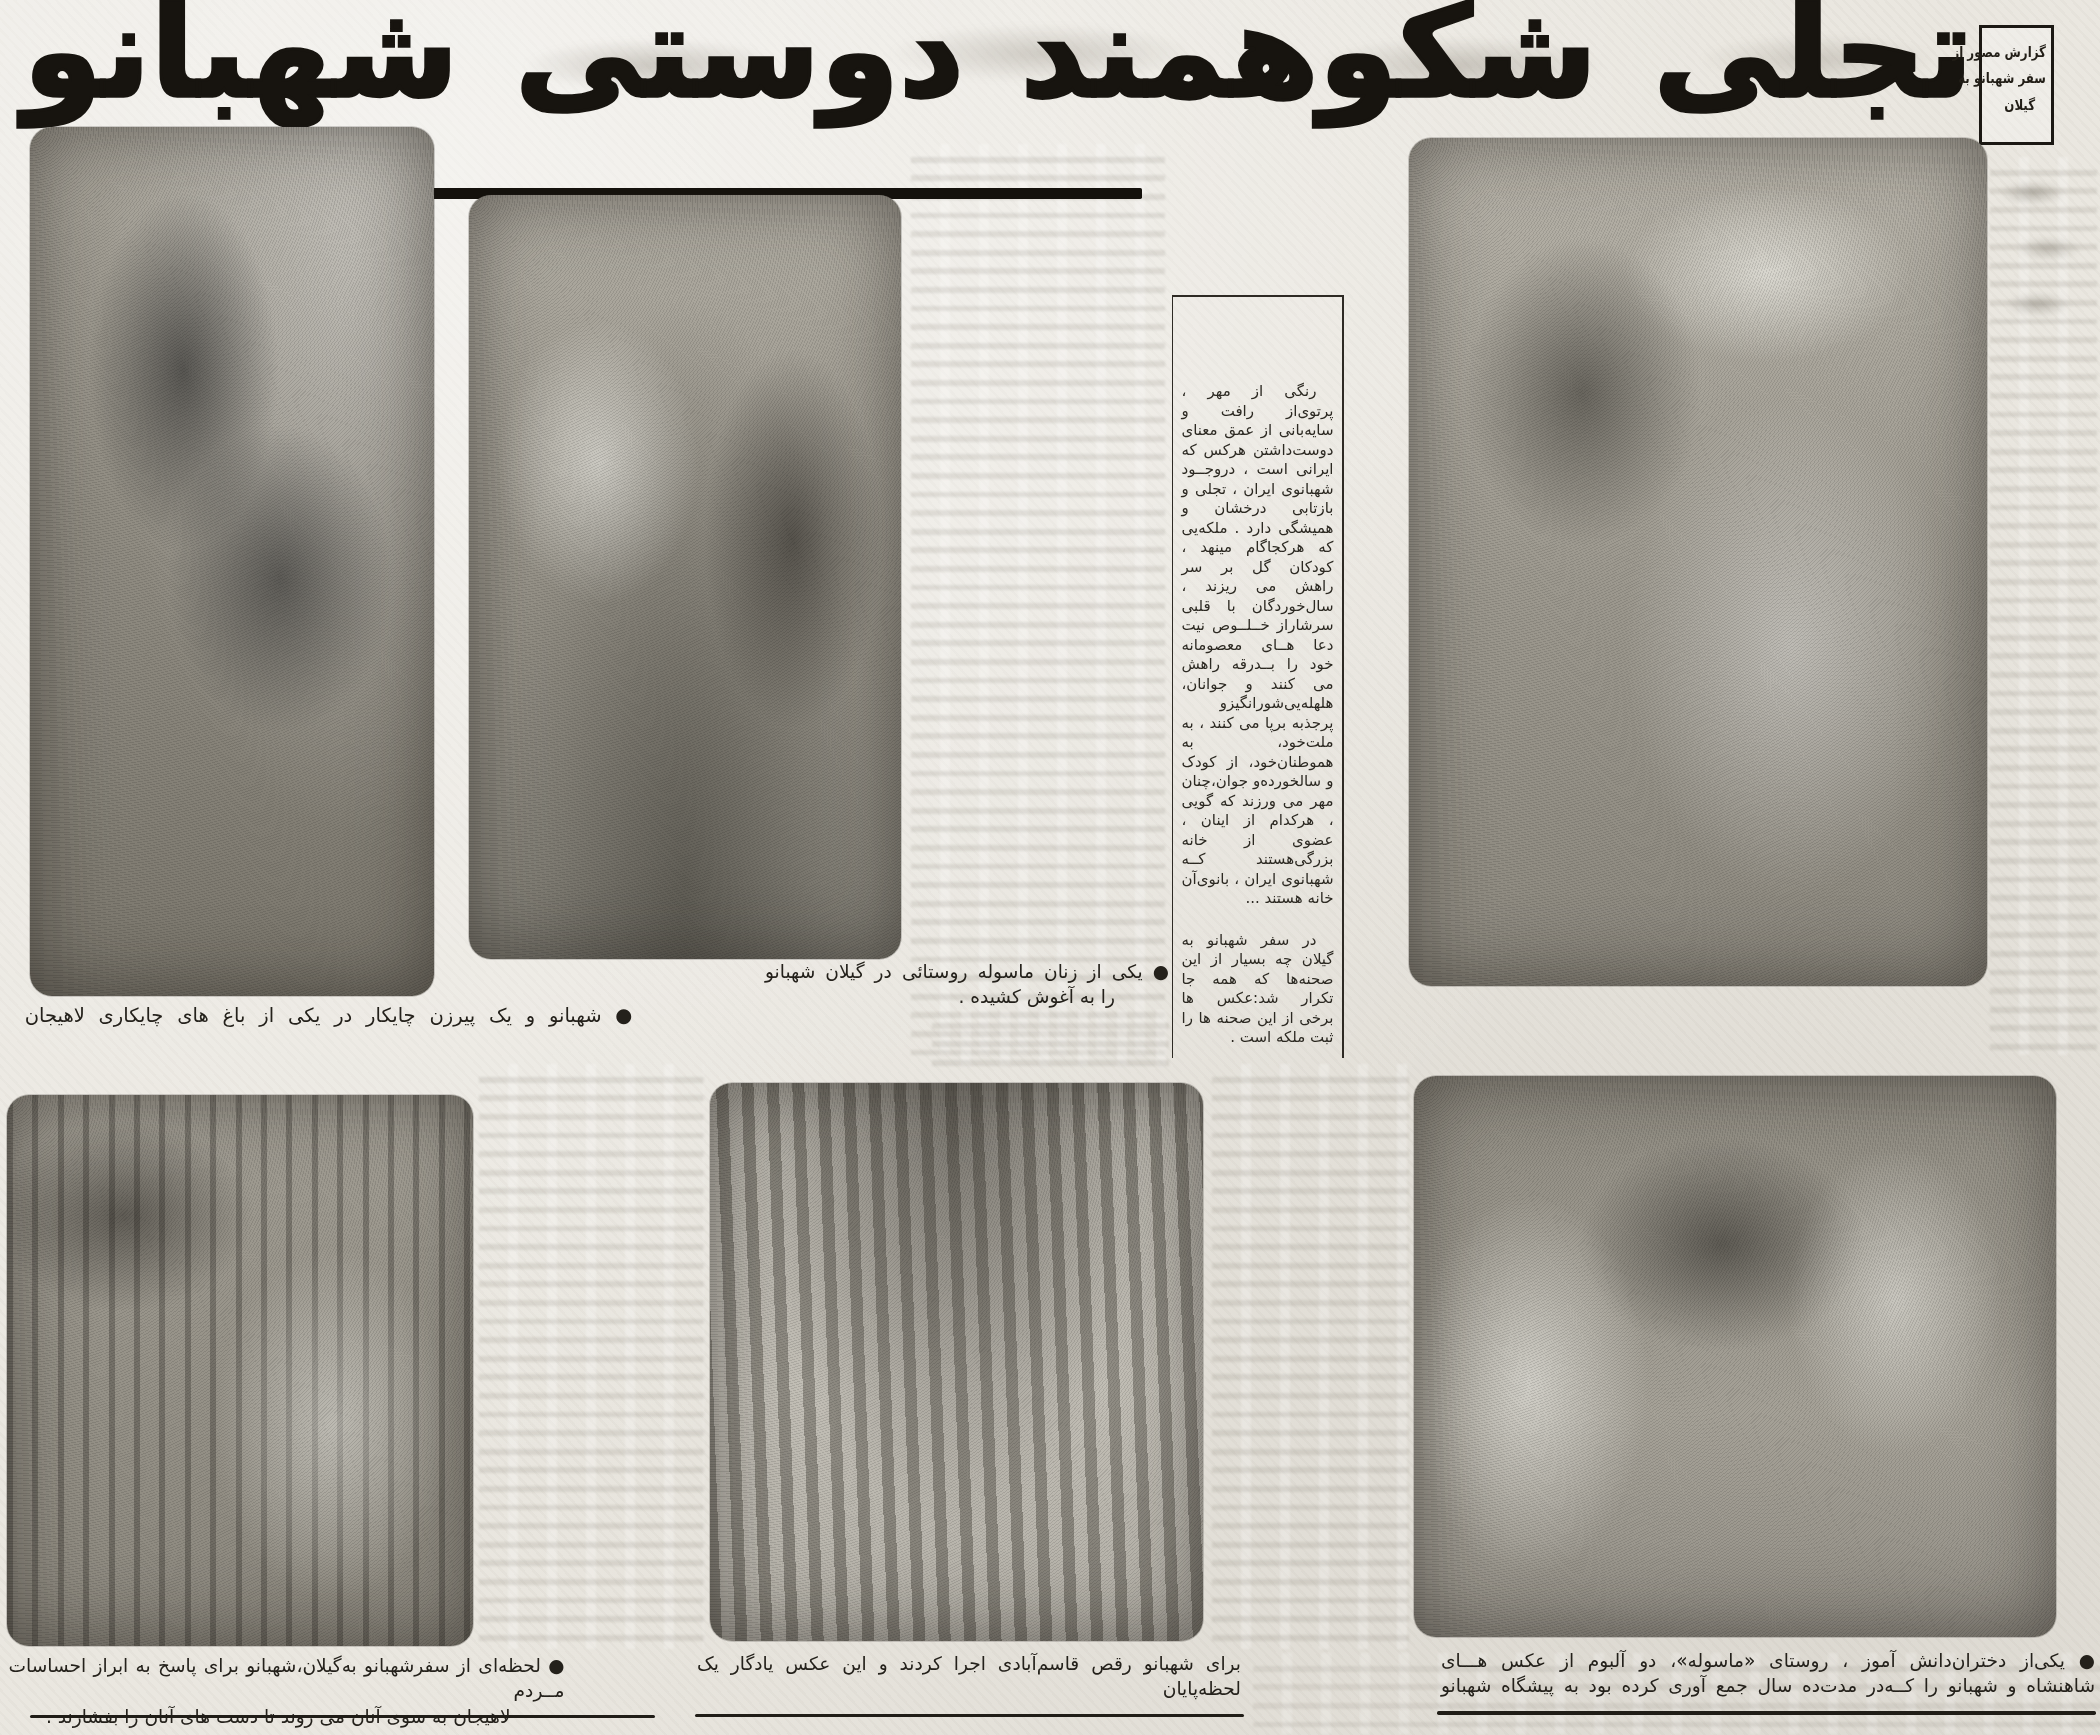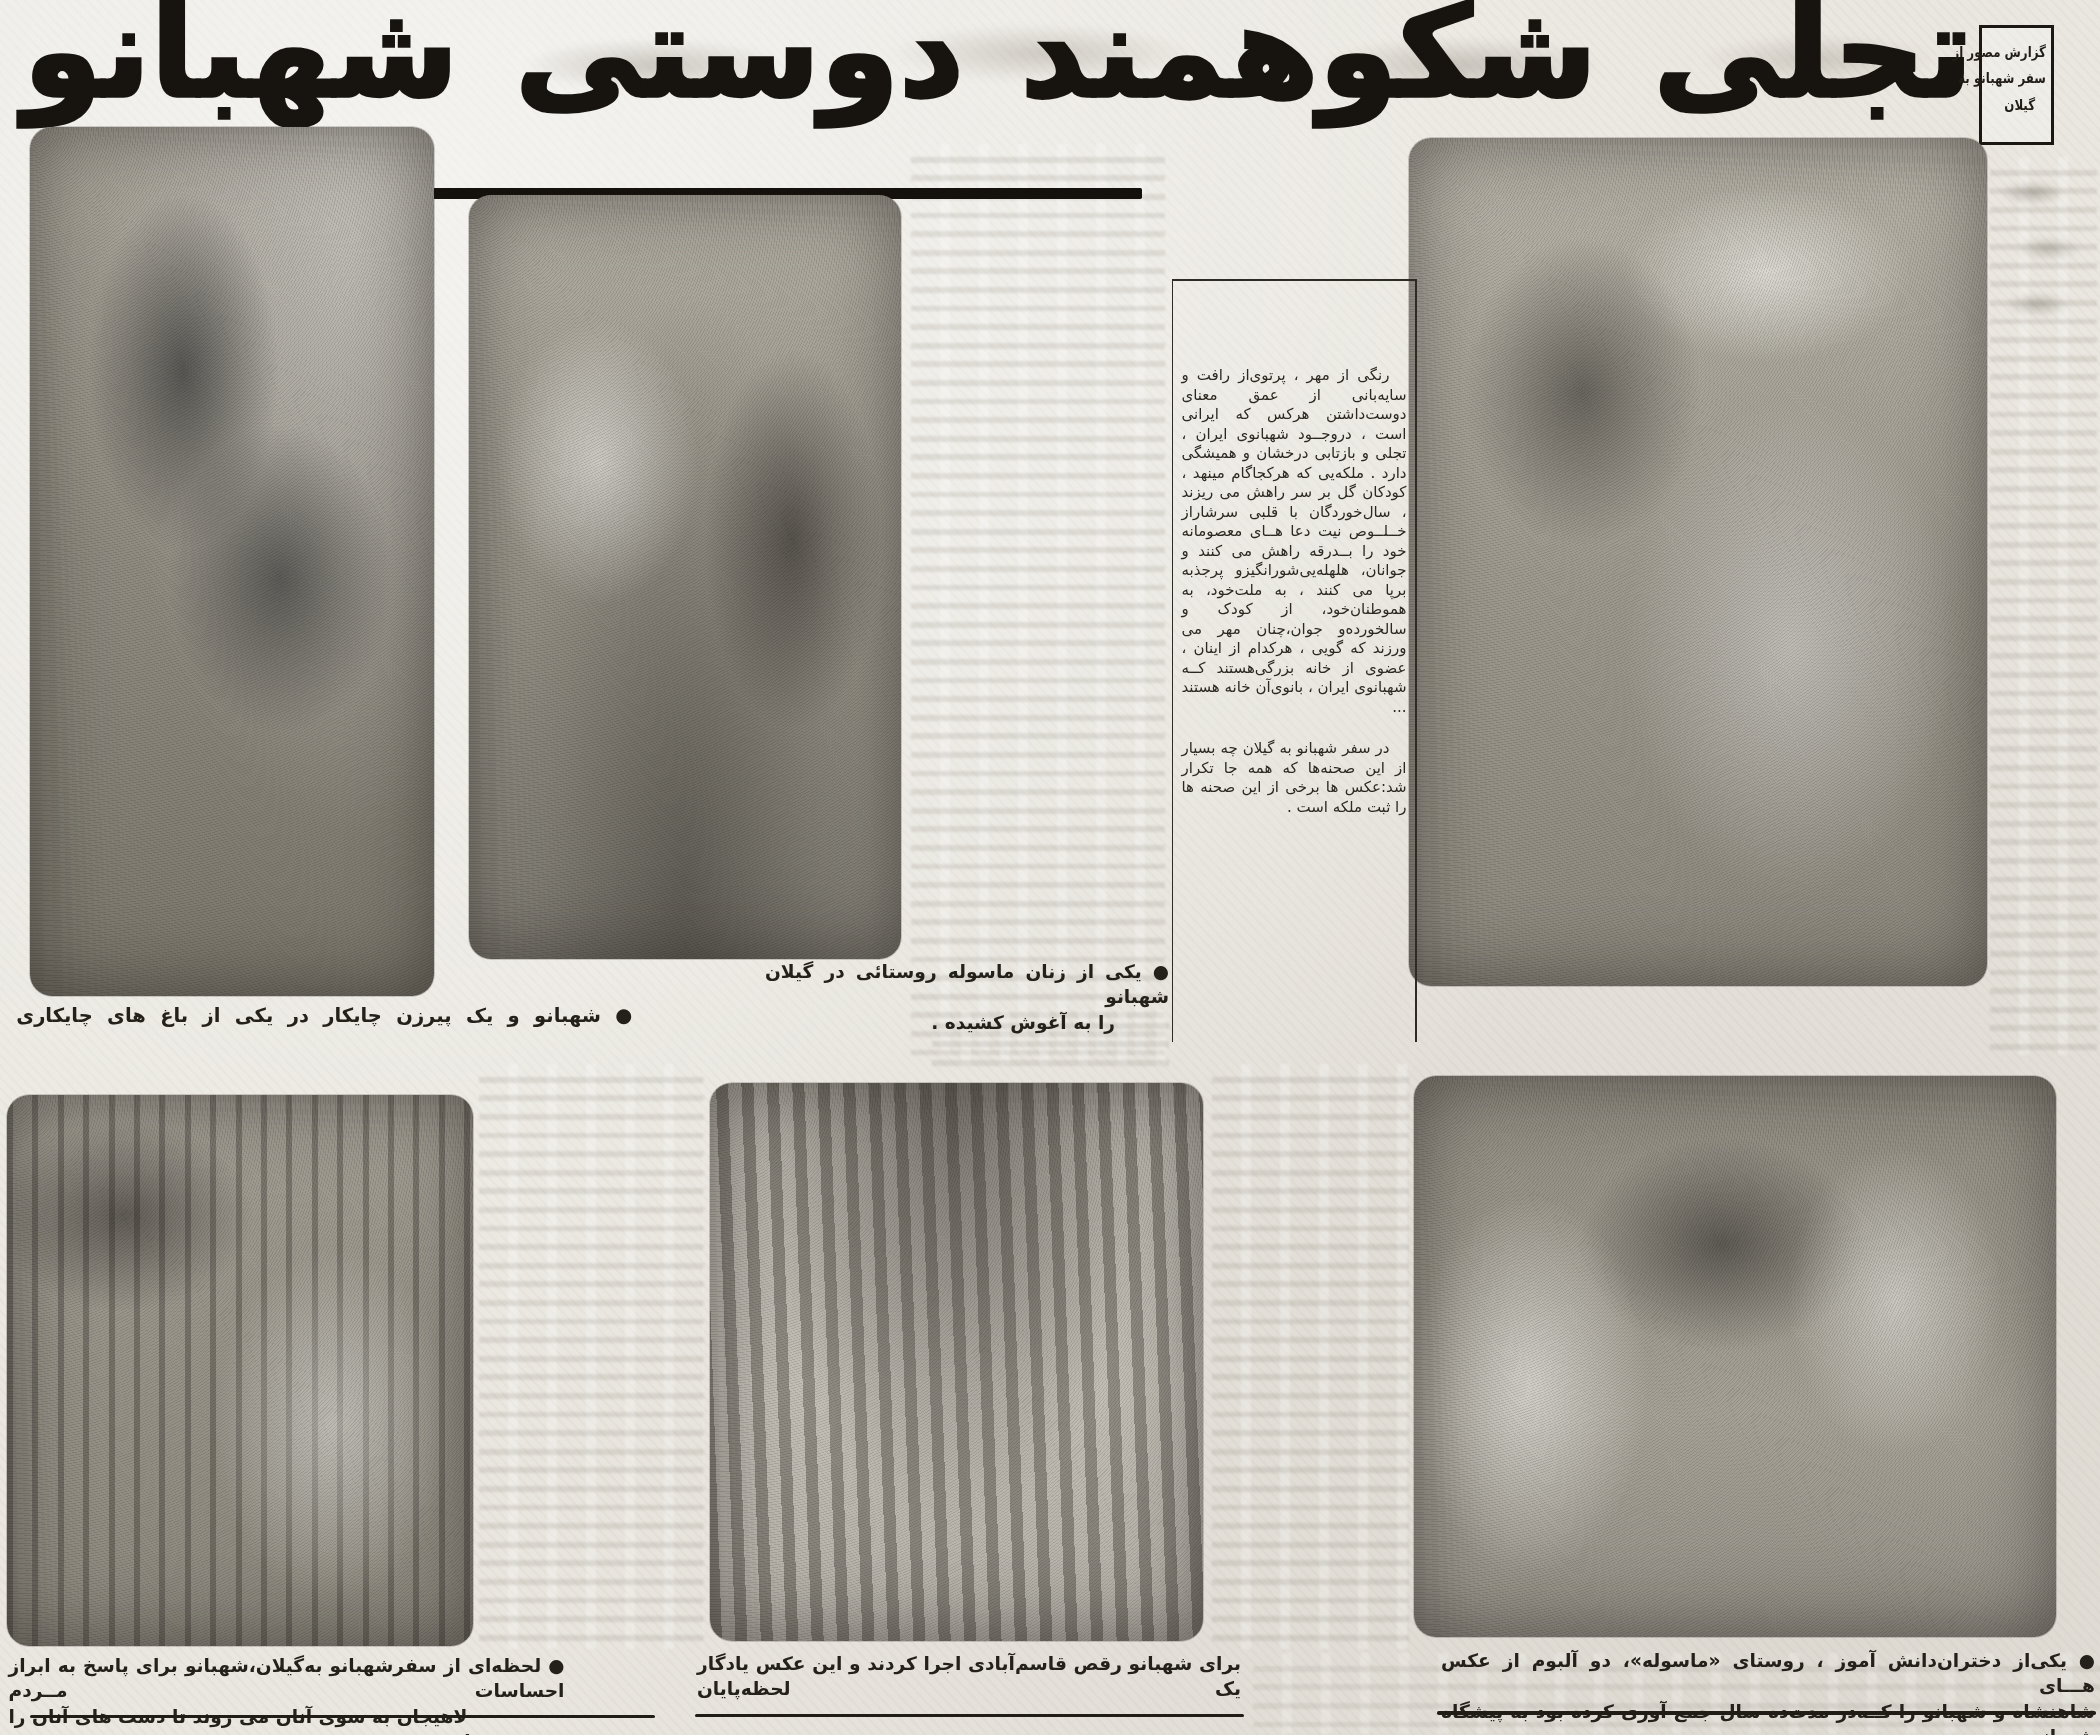--- a/index.html
+++ b/index.html
@@ -73,30 +73,30 @@
       repeating-linear-gradient(88deg, rgba(30,28,24,.22) 0 12px, rgba(245,243,238,.25) 12px 25.4px),
       linear-gradient(180deg,#9b978d 0%,#b0aca2 55%,#9d998f 100%);}
   .p6{left:1414px;top:1076px;width:642px;height:561px;
     background-image:
       radial-gradient(ellipse 170px 271px at 18% 55%, rgba(250,250,245,.5), transparent 70%),
       radial-gradient(ellipse 153px 220px at 75% 40%, rgba(250,250,245,.45), transparent 70%),
       radial-gradient(ellipse 203px 153px at 48% 30%, rgba(32,30,26,.5), transparent 70%),
       linear-gradient(180deg,#8f8b81 0%,#a5a197 60%,#949087 100%);}
   
   .article{
-    position:absolute;left:1172px;top:279px;width:245px;height:763px;box-sizing:border-box;
+    position:absolute;left:1172px;top:295px;width:172px;height:763px;box-sizing:border-box;
     border-top:2.5px solid #2e2a24;border-left:1.7px solid #2e2a24;border-right:2.5px solid #2e2a24;
     padding:85px 8.5px 0 8.5px;direction:rtl;
   }
   .article p{
     margin:0 0 22px 0;font-size:15px;line-height:19.5px;font-weight:500;
     text-align:justify;text-indent:17px;color:#2c2922;
   }
   
-  .caption{position:absolute;direction:rtl;color:#24211b;font-weight:bold;}
+  .caption{position:absolute;direction:rtl;color:#24211b;font-weight:normal;}
   .caption .cline{font-size:18.6px;line-height:25.4px;text-align:justify;text-align-last:justify;}
   .caption .cline.rightish{text-align:left;text-align-last:right;padding-right:54px;}
   .c1{left:25.4px;top:1003px;width:607px;}
   .c1 .cline{white-space:nowrap;text-align:center;text-align-last:center;word-spacing:7.6px;font-size:19.5px;}
   .c2{left:765px;top:959px;width:404px;}
   .c3{left:1394px;top:1005px;width:620px;}
   .c3 .cline{text-align:center;text-align-last:center;}
   .c4{left:8.5px;top:1653px;width:556px;}
   .c5{left:697px;top:1651px;width:544px;}
   .c6{left:1441px;top:1648px;width:654px;}

